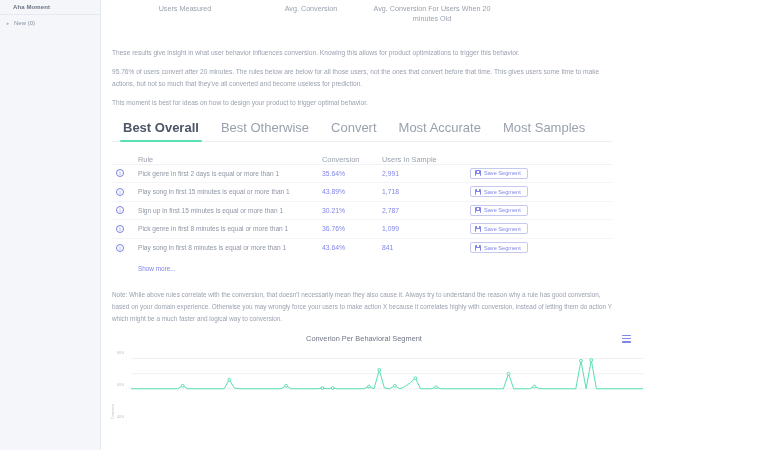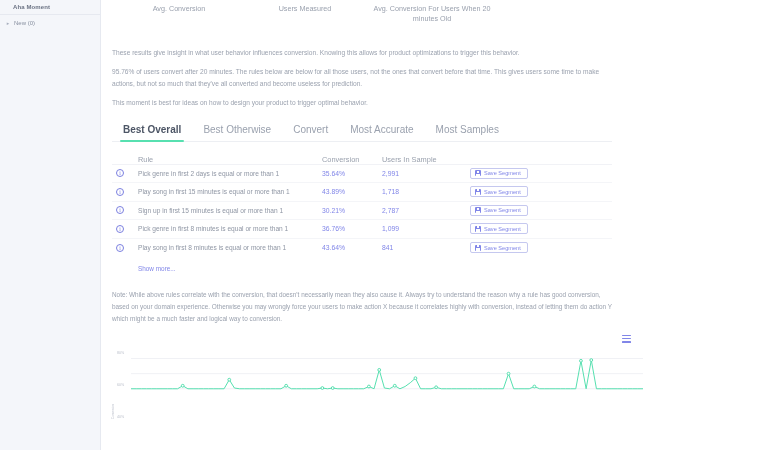--- a/index.html
+++ b/index.html
@@ -85,21 +85,21 @@
 
   
   .card { margin: 8px 0 0 11px; width: 500px; }
   .tabs {
     display: flex;
     align-items: flex-end;
     border-bottom: 1px solid #edeff3;
     height: 24px;
   }
   .tab {
-    font-size: 10px;
+    font-size: 13px;
     color: #9aa1ae;
     padding: 0 11px 6px 11px;
     cursor: pointer;
     position: relative;
     white-space: nowrap;
   }
   .tab.active { color: #4d5666; font-weight: bold; }
   .tab.active::after {
     content: "";
     position: absolute;
@@ -247,22 +247,22 @@
     <div class="sidebar-divider"></div>
     <div class="sidebar-item">
       <span class="chev">▸</span>
       <span class="sidebar-item-label">New (0)</span>
     </div>
   </aside>
 
   <main class="main">
 
     <div class="metrics">
+      <div class="metric m1">Users Measured</div>
       <div class="metric m2">Avg. Conversion</div>
-      <div class="metric m1">Users Measured</div>
       <div class="metric m3">Avg. Conversion For Users When 20 minutes Old</div>
     </div>
 
     <div class="body-copy" style="margin-top:22px;">
       <p class="para">These results give insight in what user behavior influences conversion. Knowing this allows for product optimizations to trigger this behavior.</p>
       <p class="para">95.76% of users convert after 20 minutes. The rules below are below for all those users, not the ones that convert before that time. This gives users some time to make actions, but not so much that they've all converted and become useless for prediction.</p>
       <p class="para">This moment is best for ideas on how to design your product to trigger optimal behavior.</p>
     </div>
 
     <div class="card">
@@ -358,20 +358,21 @@
           </div>
         </div>
 
         <div><span class="show-more">Show more...</span></div>
       </div>
     </div>
 
     <p class="note">Note: While above rules correlate with the conversion, that doesn't necessarily mean they also cause it. Always try to understand the reason why a rule has good conversion, based on your domain experience. Otherwise you may wrongly force your users to make action X because it correlates highly with conversion, instead of letting them do action Y which might be a much faster and logical way to conversion.</p>
 
     <div class="chart-wrap">
+      <div class="chart-title">Converion Per Behavioral Segment</div>
       <div class="chart-menu">
         <span></span>
           <span></span>
           <span></span>
       </div>
       <div class="chart-plot">
         <div class="ylabel">Conversion</div>
         <div class="ytick" style="top:8px;">80%</div>
         <div class="ytick" style="top:40px;">60%</div>
         <div class="ytick" style="top:72px;">40%</div>

